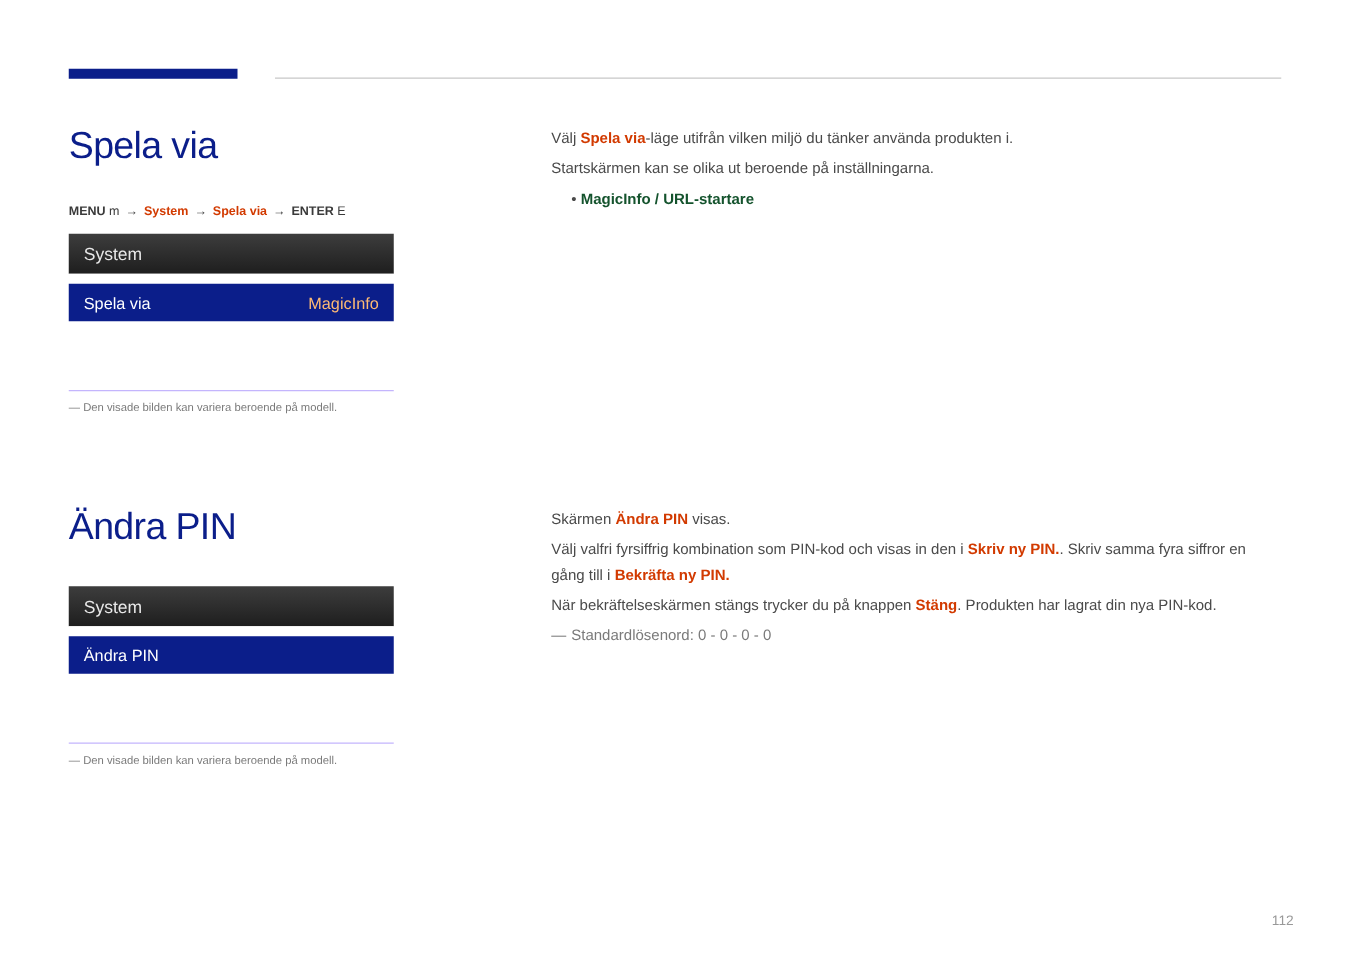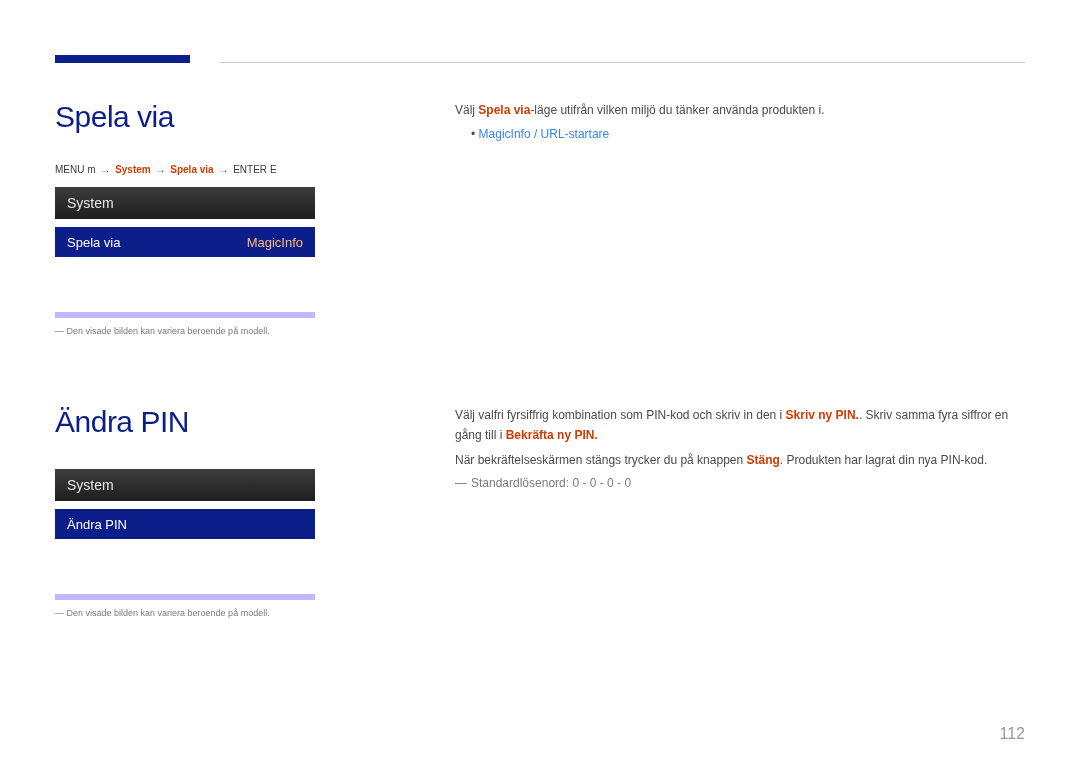--- a/index.html
+++ b/index.html
@@ -37,21 +37,21 @@
     color: #0b1e8a;
     letter-spacing: -0.5px;
     margin-bottom: 30px;
   }
   .breadcrumb {
     font-size: 10px;
     color: #3a3a3a;
     margin-bottom: 12px;
   }
   .breadcrumb .step { color: #d23a00; font-weight: 600; }
-  .breadcrumb .key { font-weight: 400; text-align: center; }
+  .breadcrumb .key { font-weight: 700; text-align: center; }
   .breadcrumb .arrow { margin: 0 2px; }
   .navbox {
     width: 260px;
     margin-bottom: 55px;
   }
   .navbox .navtitle {
     height: 32px;
     background: linear-gradient(to bottom, #3d3d3d, #1e1e1e);
     color: #e8e8e8;
     font-size: 14px;
@@ -65,55 +65,55 @@
     justify-content: space-between;
     align-items: center;
     padding: 0 12px;
     font-size: 13px;
   }
   .navbox .navrow .label { color: #ffffff; }
   .navbox .navrow .value { color: #fdba74; }
   .footnote {
     font-size: 9px;
     color: #7a7a7a;
-    border-top: 6px solid #c4b5fd;
+    border-top: 1px solid #c4b5fd;
     padding-top: 8px;
     width: 260px;
     margin-top: 30px;
   }
   
-  .right { position: absolute; left: 455px; right: 55px; }
+  .right { position: absolute; left: 441px; right: 55px; }
   .body1 { top: 100px; }
   .body2 { top: 405px; }
   .para {
     font-size: 12px;
     color: #4a4a4a;
     line-height: 1.7;
     margin-bottom: 4px;
   }
   .inline-bold { color: #d23a00; font-weight: 600; }
-  .hl { color: #3b82f6; font-weight: 400; }
+  .hl { color: #14532d; font-weight: 700; }
   .subnote {
     font-size: 12px;
     color: #7a7a7a;
     margin-left: 16px;
     margin-top: 6px;
     position: relative;
   }
   .subnote::before {
     content: "―";
     position: absolute;
     left: -16px;
     top: 0;
   }
   .pagenum {
     position: absolute;
     bottom: 20px;
-    right: 55px;
-    font-size: 16px;
+    right: 45px;
+    font-size: 11px;
     color: #999;
   }
 </style>
 </head>
 <body>
 
 <div class="header-bar"></div>
 <div class="header-line"></div>
 
 <div class="left section1">
@@ -139,20 +139,21 @@
   </div>
   <div class="footnote">
     ― <span>Den visade bilden kan variera beroende på modell.</span>
   </div>
 </div>
 
 <div class="right body1">
   <p class="para">
     <span>Välj </span><span class="inline-bold">Spela via</span><span>-läge utifrån vilken miljö du tänker använda produkten i.</span>
   </p>
+  <p class="para">Startskärmen kan se olika ut beroende på inställningarna.</p>
   <p class="para" style="margin-left:16px;">
     <span>•</span>
     <span class="hl">MagicInfo / URL-startare</span>
   </p>
 </div>
 
 <div class="left section2">
   <h1>Ändra PIN</h1>
   <div class="navbox">
     <div class="navtitle">System</div>
@@ -161,21 +162,24 @@
       <span class="label">Ändra PIN</span>
     </div>
   </div>
   <div class="footnote">
     ― <span>Den visade bilden kan variera beroende på modell.</span>
   </div>
 </div>
 
 <div class="right body2">
   <p class="para">
-    <span>Välj valfri fyrsiffrig kombination som PIN-kod och skriv in den i </span><span class="inline-bold">Skriv ny PIN.</span><span>. Skriv samma fyra siffror en gång till i </span><span class="inline-bold">Bekräfta ny PIN.</span>
+    <span>Skärmen </span><span class="inline-bold">Ändra PIN</span><span> visas.</span>
+  </p>
+  <p class="para">
+    <span>Välj valfri fyrsiffrig kombination som PIN-kod och visas in den i </span><span class="inline-bold">Skriv ny PIN.</span><span>. Skriv samma fyra siffror en gång till i </span><span class="inline-bold">Bekräfta ny PIN.</span>
   </p>
   <p class="para">
     <span>När bekräftelseskärmen stängs trycker du på knappen </span><span class="inline-bold">Stäng</span><span>. Produkten har lagrat din nya PIN-kod.</span>
   </p>
   <div class="subnote">Standardlösenord: 0 - 0 - 0 - 0</div>
 </div>
 
 <div class="pagenum">112</div>
 
 </body></html>

